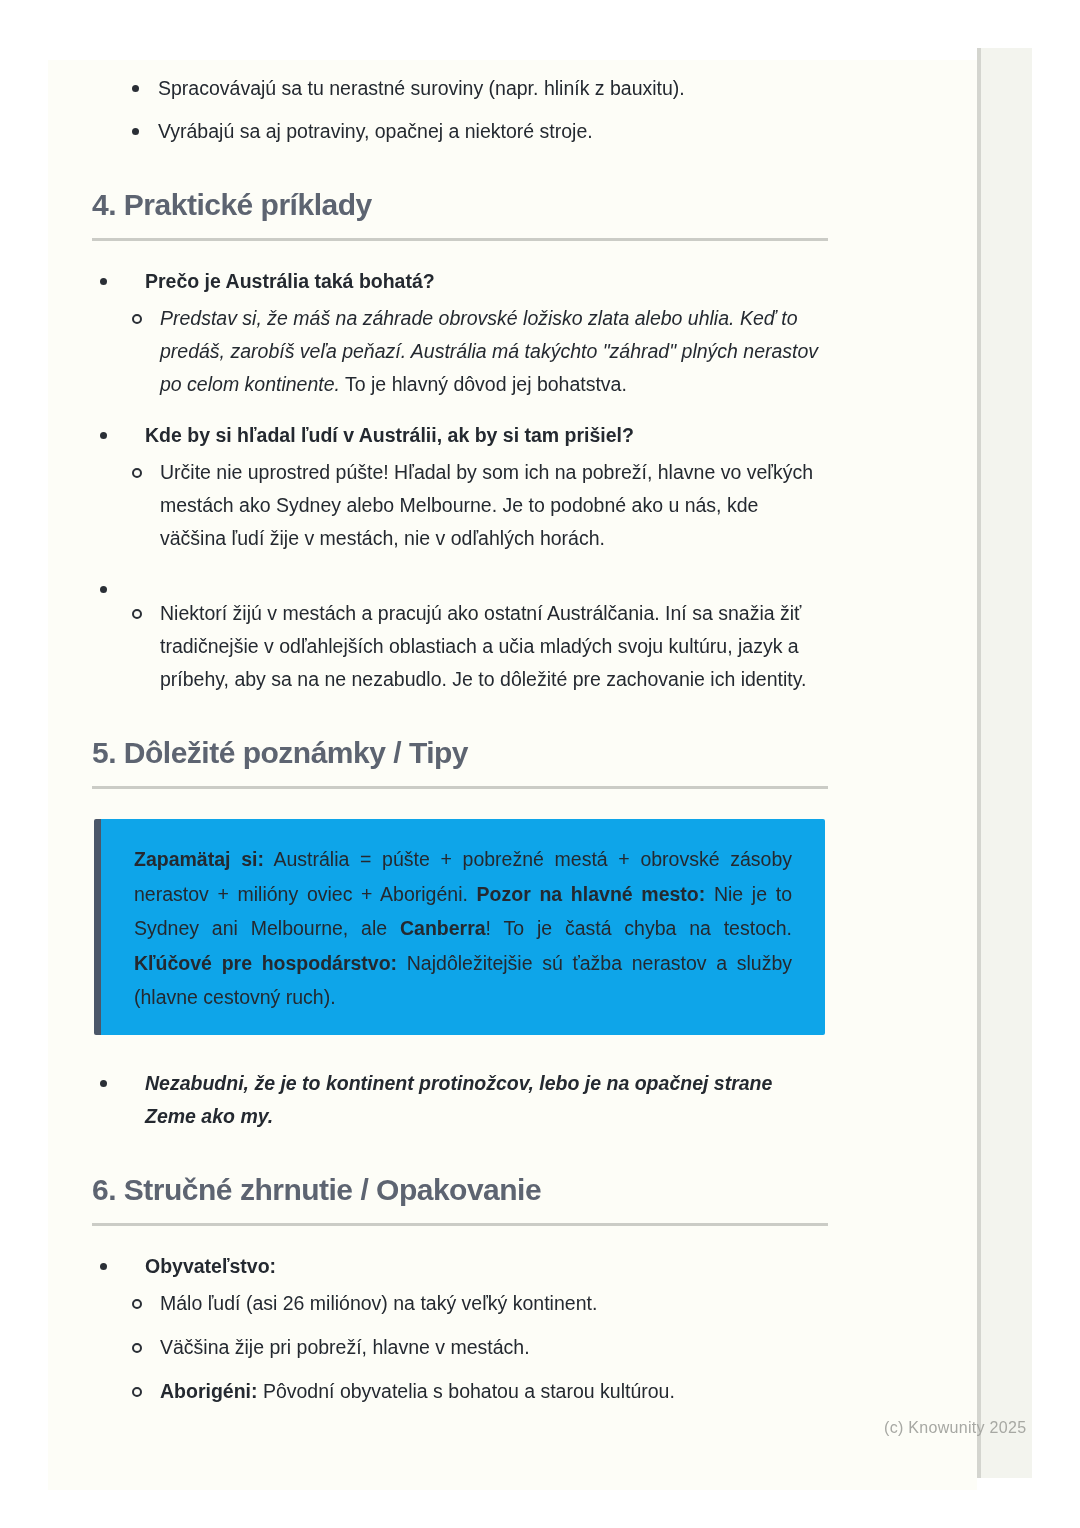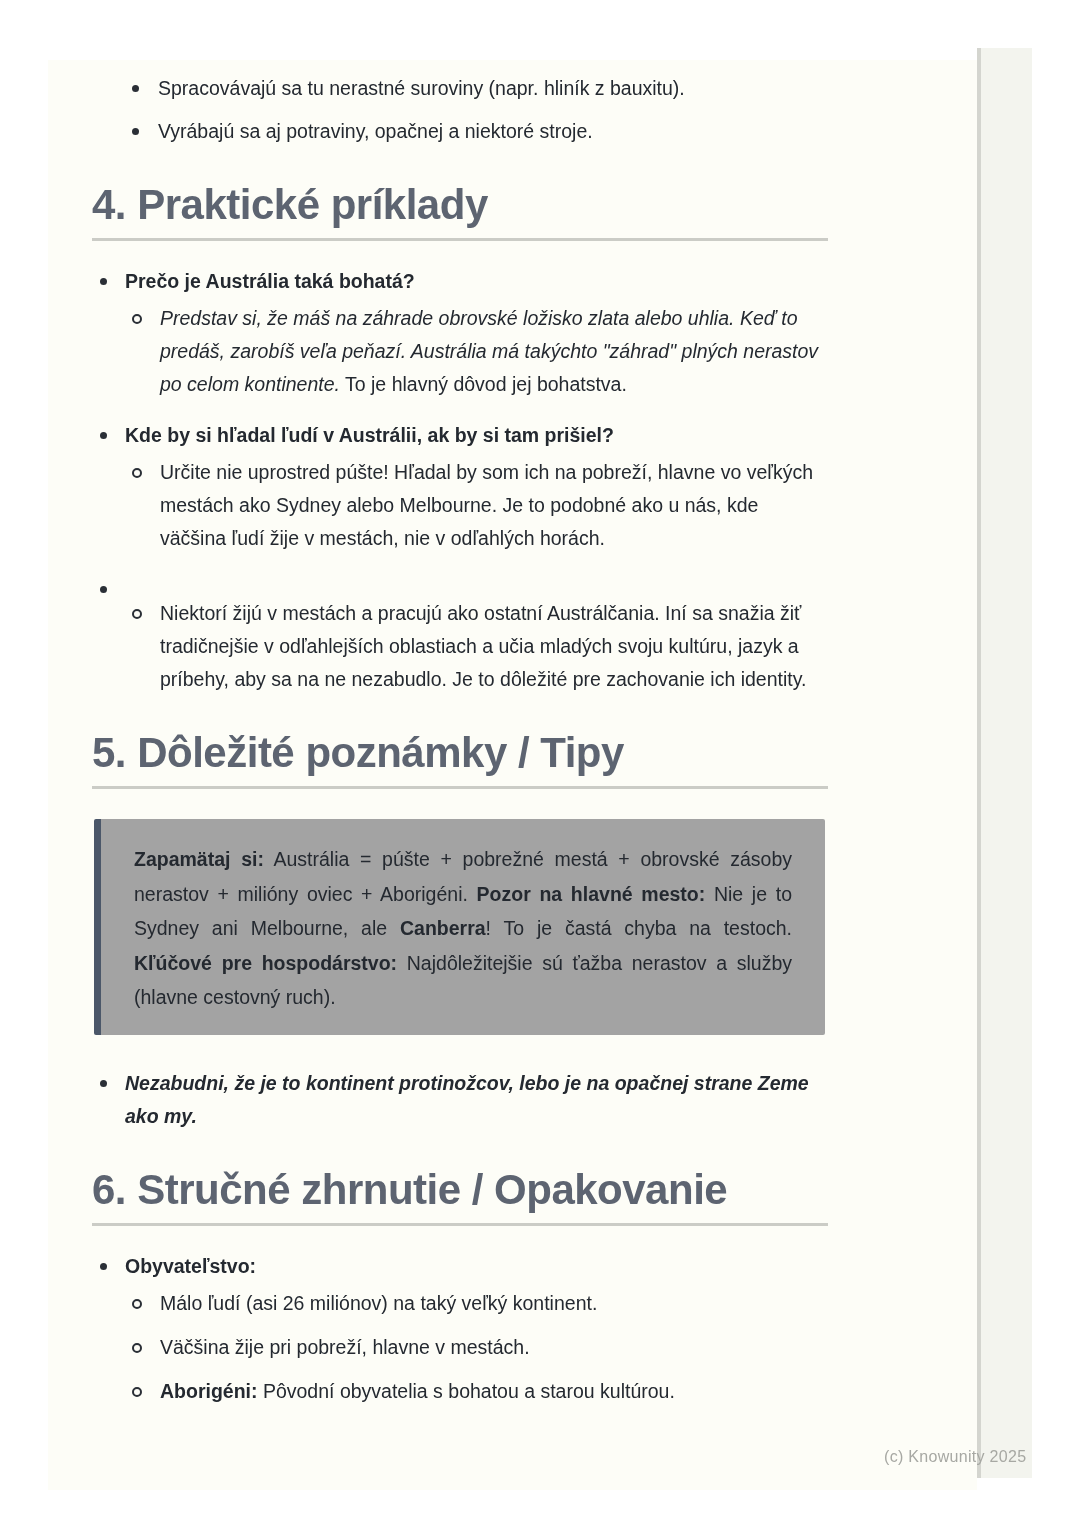--- a/index.html
+++ b/index.html
@@ -25,68 +25,68 @@
     position:absolute; left:981px; top:48px;
     width:51px; height:1430px; background:#f3f4ee;
   }
   .content {
     width:736px;
     color:#242930;
     font-size:19.5px;
     line-height:33px;
   }
   h2 {
-    font-size:42px; line-height:42px; font-weight:bold;
+    font-size:30px; line-height:42px; font-weight:bold;
     color:#5d6471; letter-spacing:-0.5px;
     margin-top:36px;
   }
   .rule { height:3px; background:#cbccc6; margin-top:12px; }
 
   .li { display:flex; align-items:flex-start; }
   .marker-box { flex:none; display:flex; }
   .dot {
     width:7px; height:7px; border-radius:50%;
     background:#2a2f36; margin-top:13px;
   }
   .circle {
     width:10px; height:10px; border-radius:50%;
     border:2px solid #2a2f36; margin-top:12px;
   }
   .intro-li { margin-left:40px; margin-bottom:10px; }
   .intro-li .marker-box { width:26px; }
-  .l1 { margin-left:8px; }
+  .l1 { margin-left:8px;gap:20px; }
   .l1 .marker-box { width:25px; }
   .l2 { margin-left:40px; }
   .l2 .marker-box { width:28px; }
   .q { font-weight:bold; }
 
   .qa-list { margin-top:24px; }
   .qa { margin-bottom:18px; }
   .qa .sub { margin-top:4px; }
 
   .callout {
     margin-top:30px; margin-left:2px;
     width:731px;
-    background:#a3a3a3;
+    background:#0ea5e9;
     border-left:7px solid #4b5769;
     border-radius:2px;
     padding:23px 33px 20px 33px;
     text-align:justify;
     line-height:34.5px;
   }
   .note { margin-top:32px; }
   .note .txt { font-style:italic;font-weight:bold; }
   .italic { font-style:italic; }
 
   .sum-list { margin-top:24px; }
   .sum-sub { margin-top:4px; }
   .sum-sub .li { margin-bottom:11px; }
 
   .watermark {
-    position:absolute; left:884px; top:1448px;
+    position:absolute; left:884px; top:1419px;
     font-size:16px; color:#a7a8a3; z-index:5;
     letter-spacing:0.3px;
   }
 </style>
 </head>
 <body>
 
 <div class="page">
   <div class="content">
 

